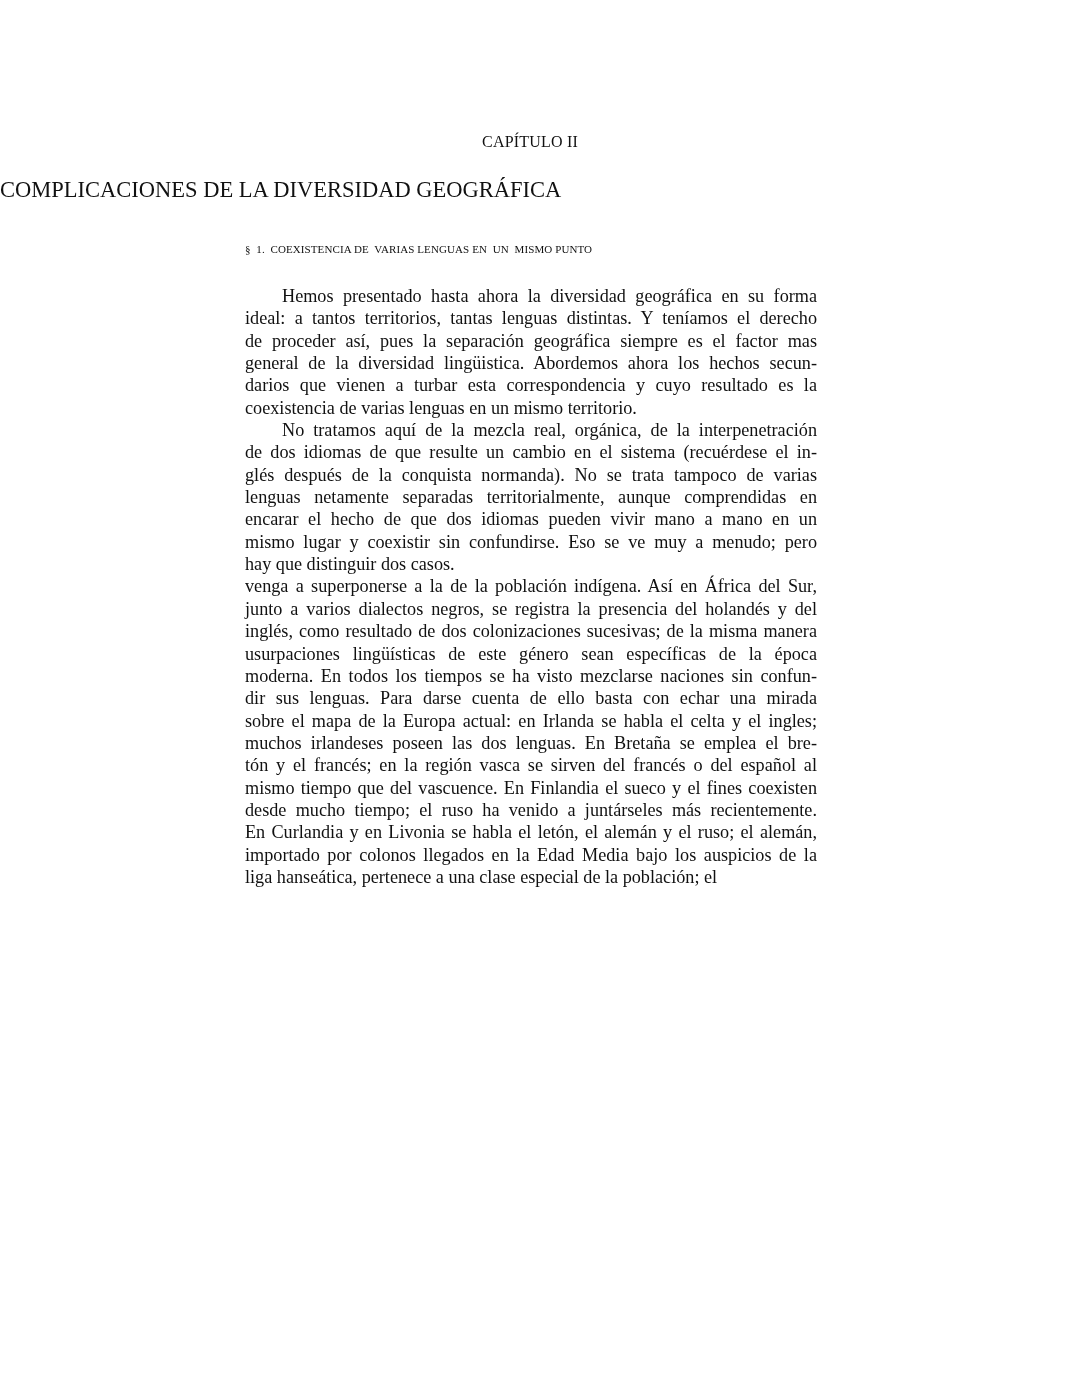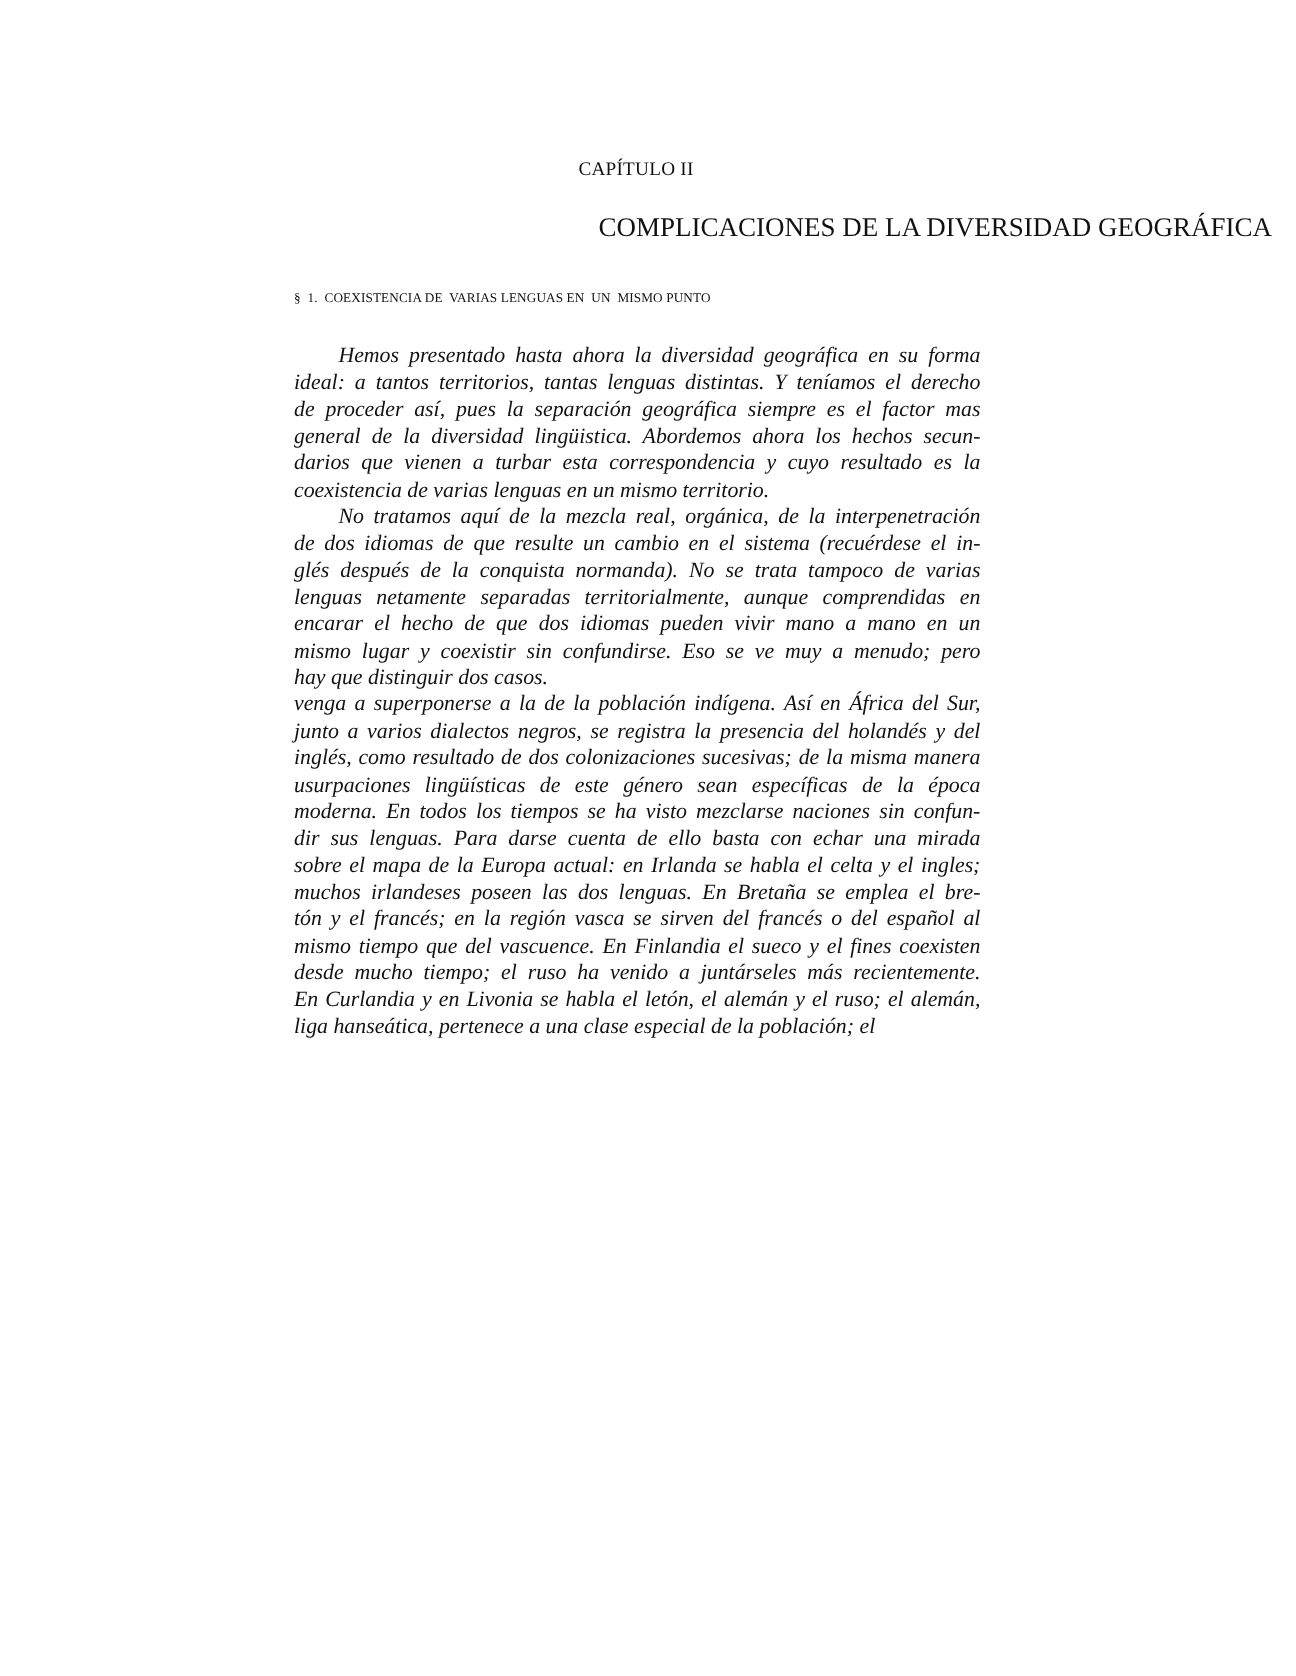--- a/index.html
+++ b/index.html
@@ -30,21 +30,21 @@
       width: 1060px;
       text-align: center;
       font-size: 16px;
       letter-spacing: 0.2px;
     }
     .chapter-title {
       position: absolute;
       top: 145px;
       left: 0;
       width: 1060px;
-      text-align: right;
+      text-align: left;
       font-size: 22.5px;
       letter-spacing: 0px;
     }
     .section-heading {
       position: absolute;
       top: 211px;
       left: 245px;
       font-size: 11px;
       white-space: pre;
       letter-spacing: 0.1px;
@@ -68,21 +68,20 @@
       text-align-last: left;
     }
     .line.indent {
       padding-left: 37px;
     }
     .line-inner {
       display: block;
       white-space: normal;
       text-align: justify;
       text-align-last: justify;
-      font-style: italic;
     }
     .line.last .line-inner {
       text-align-last: left;
     }
     .paragraph {
       display: block;
       margin: 0;
     }
   </style>
 </head>
@@ -173,19 +172,22 @@
         </span>
       <span class="line">
           <span class="line-inner">mismo tiempo que del vascuence. En Finlandia el sueco y el fines coexisten</span>
         </span>
       <span class="line">
           <span class="line-inner">desde mucho tiempo; el ruso ha venido a juntárseles más recientemente.</span>
         </span>
       <span class="line">
           <span class="line-inner">En Curlandia y en Livonia se habla el letón, el alemán y el ruso; el alemán,</span>
         </span>
+      <span class="line">
+          <span class="line-inner">importado por colonos llegados en la Edad Media bajo los auspicios de la</span>
+        </span>
       <span class="line last">
           <span class="line-inner">liga hanseática, pertenece a una clase especial de la población; el</span>
         </span>
     </div>
 
   </div>
 </div>
 
 </body></html>

